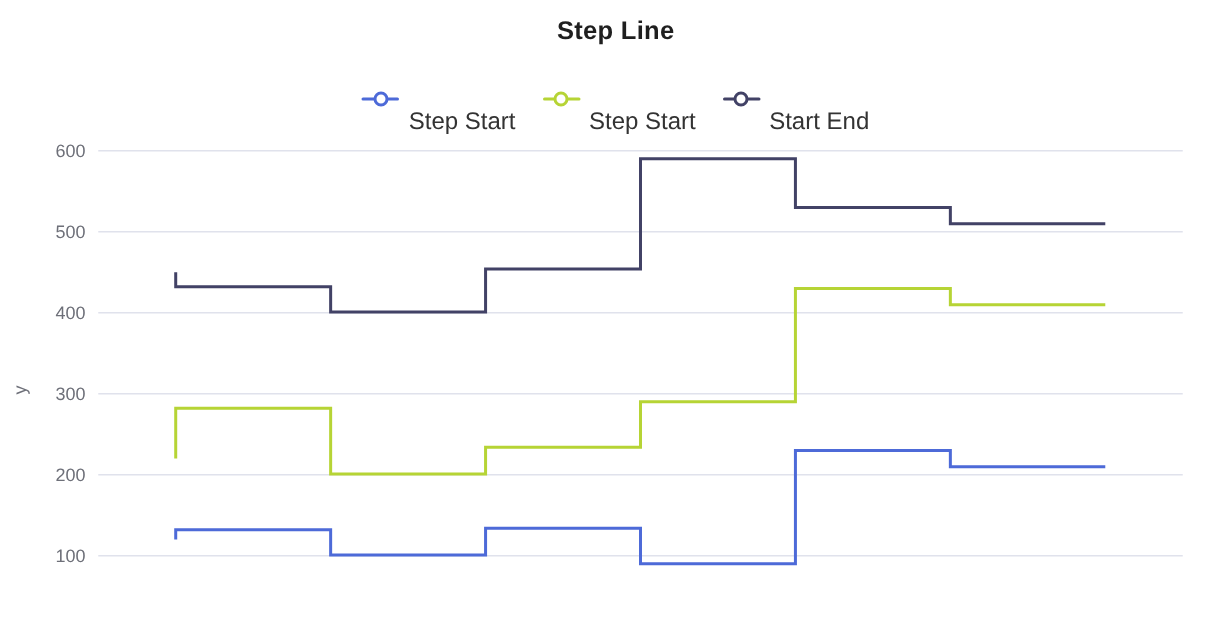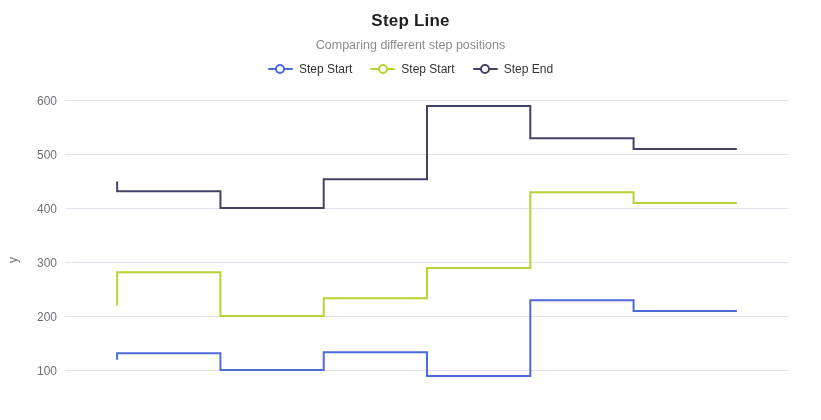--- a/index.html
+++ b/index.html
@@ -10,49 +10,48 @@
   .hdr{position:absolute;top:0;left:0;width:821px;text-align:center;z-index:2;}
   .title{margin-top:11px;font-size:17px;font-weight:bold;color:#1f1f1f;letter-spacing:.2px;}
   .subtitle{margin-top:7px;font-size:12.5px;color:#8c8c8c;}
   .legend{margin-top:10px;display:flex;justify-content:center;align-items:center;gap:18px;}
   .legend-item{display:flex;align-items:center;gap:6px;cursor:pointer;}
   .legend-mark{position:relative;width:25px;height:2px;border-radius:1px;}
   .legend-ring{
     position:absolute;left:50%;top:50%;transform:translate(-50%,-50%);
     width:6px;height:6px;border-radius:50%;background:#fff;border:2px solid #000;
   }
-  .legend-label{font-size:12px;color:#333;}
+  .legend-label{font-size:16px;color:#333;margin-top:32px;}
   svg.plot{position:absolute;left:0;top:0;z-index:1;}
   .tick-text{font-family:"Liberation Sans", sans-serif;font-size:12px;}
 </style>
 </head>
 <body>
 
 <div class="stage">
   <div class="hdr">
     <div class="title">Step Line</div>
-    <div class="subtitle">Comparing different step positions</div>
     <div class="legend" id="legend">
         <span class="legend-item">
           <span class="legend-mark" style="background: rgb(77, 106, 216);">
             <span class="legend-ring" style="border-color: rgb(77, 106, 216);"></span>
           </span>
           <span class="legend-label">Step Start</span>
         </span>
         <span class="legend-item">
           <span class="legend-mark" style="background: rgb(182, 212, 53);">
             <span class="legend-ring" style="border-color: rgb(182, 212, 53);"></span>
           </span>
           <span class="legend-label">Step Start</span>
         </span>
         <span class="legend-item">
           <span class="legend-mark" style="background: rgb(66, 66, 102);">
             <span class="legend-ring" style="border-color: rgb(66, 66, 102);"></span>
           </span>
-          <span class="legend-label">Step End</span>
+          <span class="legend-label">Start End</span>
         </span>
       </div>
   </div>
   <svg class="plot" id="plot" width="821" height="420" viewBox="0 0 821 420">
       <line x1="65.5" x2="788.5" y1="370.5" y2="370.5" stroke="#E0E2EC" stroke-width="1"></line>
       <text x="57" y="374.5" text-anchor="end" fill="#6E7079" class="tick-text">100</text>
       <line x1="65.5" x2="788.5" y1="316.5" y2="316.5" stroke="#E0E2EC" stroke-width="1"></line>
       <text x="57" y="320.5" text-anchor="end" fill="#6E7079" class="tick-text">200</text>
       <line x1="65.5" x2="788.5" y1="262.5" y2="262.5" stroke="#E0E2EC" stroke-width="1"></line>
       <text x="57" y="266.5" text-anchor="end" fill="#6E7079" class="tick-text">300</text>

